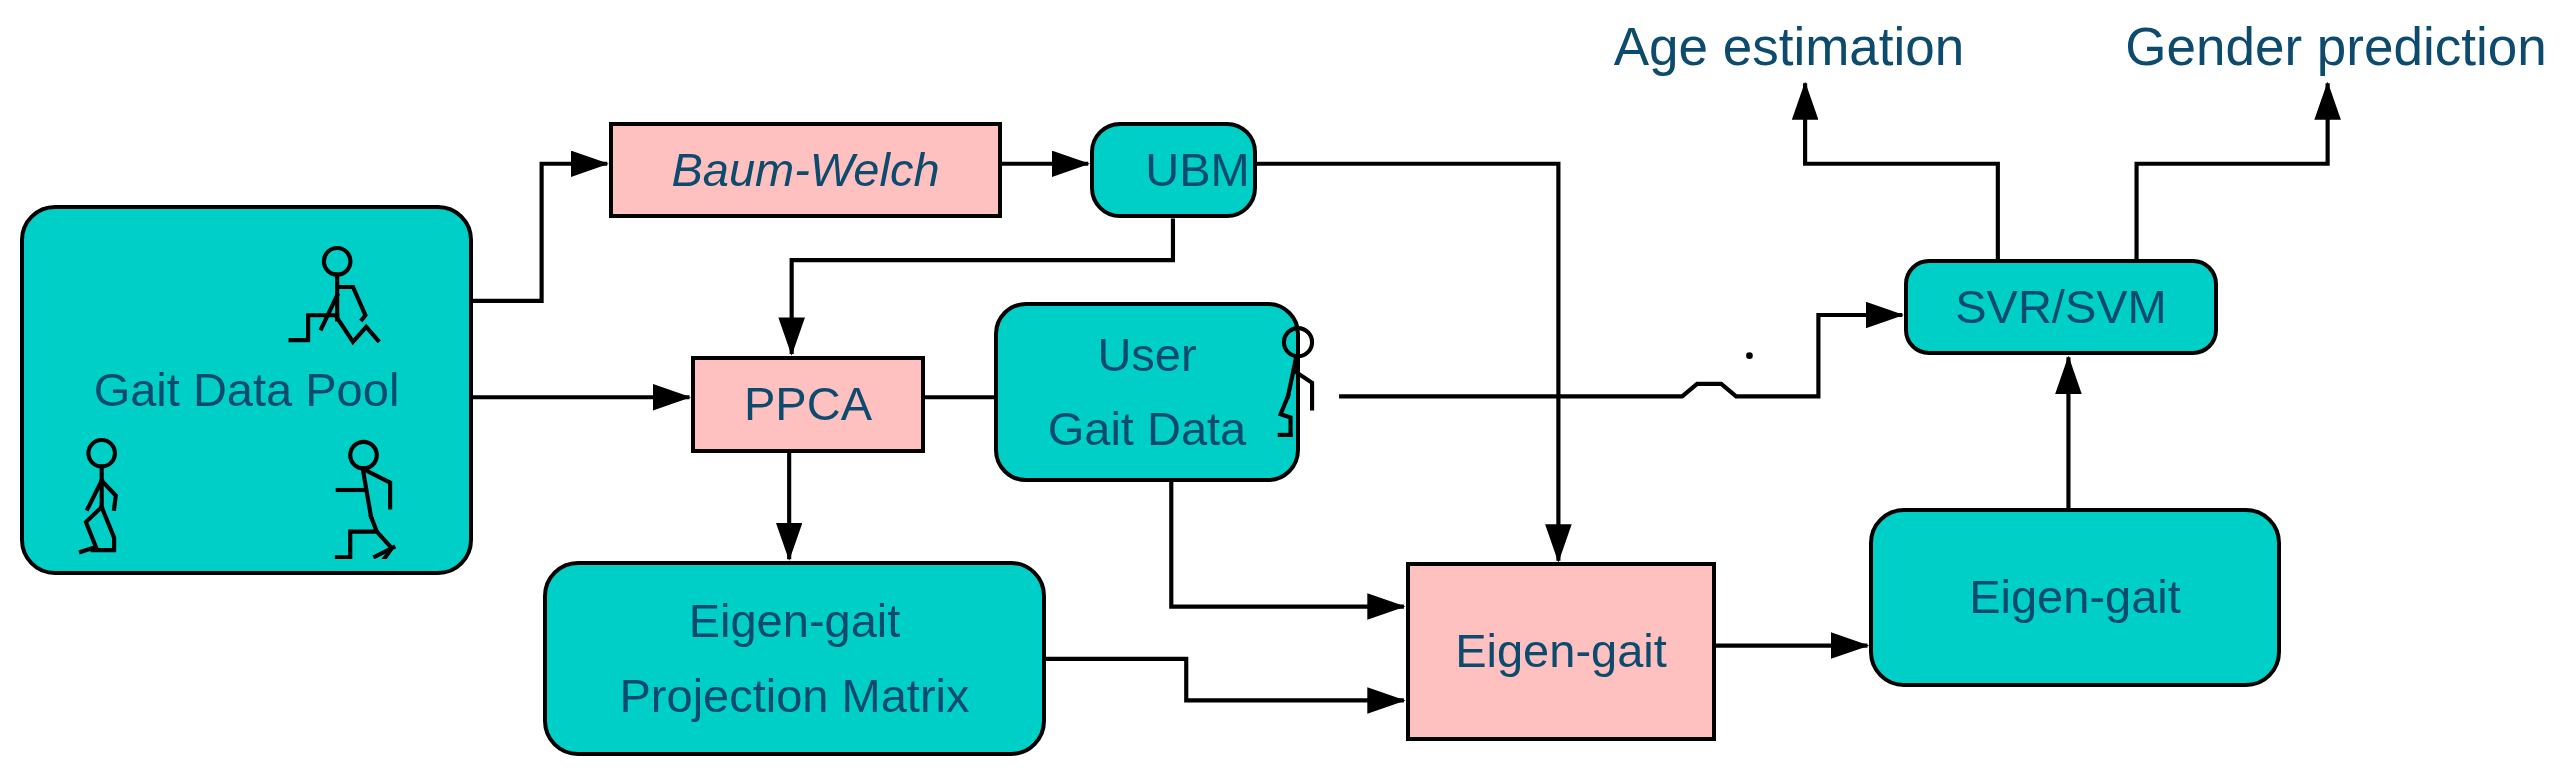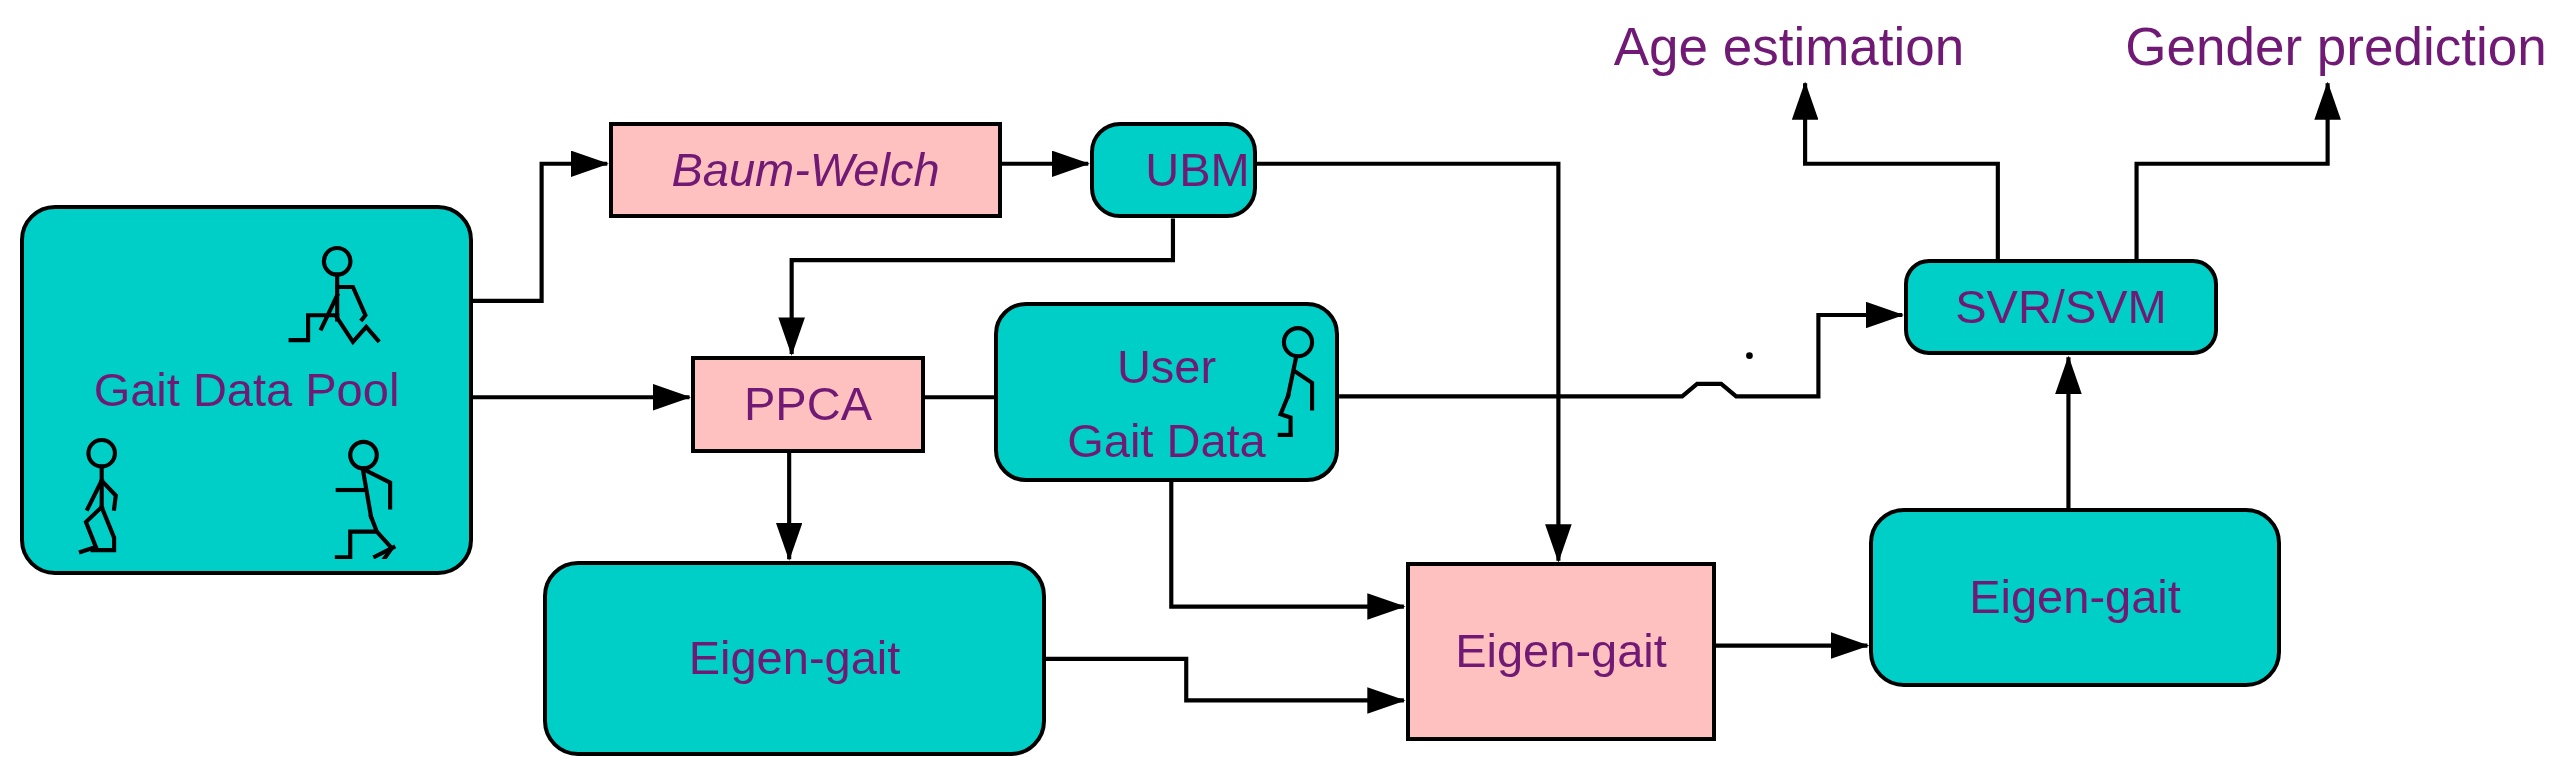--- a/index.html
+++ b/index.html
@@ -1,21 +1,21 @@
 <!DOCTYPE html>
 <html style="--cyan: #00cfc8; --pink: #ffc0c0; --line: #000000; --bg: #ffffff;font-size:13.3px"><head>
 <meta charset="utf-8">
 <style>
   :root{
     --cyan:#00cfc8; --pink:#ffc0c0; --line:#000000; --bg:#ffffff;
   }
   html,body{margin:0;padding:0;background:var(--bg);}
   #stage{
     position:relative; width:2576px; height:777px; background:var(--bg);
-    font-family:"Liberation Sans","DejaVu Sans",sans-serif; color:#701a75;
+    font-family:"Liberation Sans","DejaVu Sans",sans-serif; color:#0c4a6e;
     overflow:hidden;
   }
   #wires{position:absolute;left:0;top:0;width:2576px;height:777px;}
   #wires path{fill:none;stroke:var(--line);stroke-width:5;}
   .node{
     position:absolute; box-sizing:border-box; border:4.2px solid var(--line);
     display:flex; flex-direction:column; align-items:center; justify-content:center;
     text-align:center; font-size:47px; line-height:1.58; white-space:nowrap;
   }
   .cyan{background:var(--cyan);}
@@ -26,21 +26,21 @@
   }
   .figure{position:absolute;}
   .figure svg{display:block;}
   .fig-stroke{fill:none;stroke:#000;stroke-width:5;stroke-linecap:square;stroke-linejoin:miter;}
   .mathf{font-family:"DejaVu Serif","Liberation Serif",serif;font-style:italic;margin-left:11.6px;}
   
   #n-gdp  {left:20px;  top:205px; width:453px; height:370px; border-radius:35px;}
   #n-bw   {left:609px; top:122px; width:393px; height:96px;font-style:italic;}
   #n-ubm  {left:1090px;top:122px; width:167px; height:96px; border-radius:30px;padding-left:48px;}
   #n-ppca {left:691px; top:356px; width:234px; height:97px;}
-  #n-ugd  {left:994px;top:302px; width:345px; height:180px; border-radius:32px; justify-content:flex-end;}
+  #n-ugd  {left:994px;top:302px; width:306px; height:180px; border-radius:32px; }
   #n-epm  {left:543px; top:561px; width:503px; height:195px; border-radius:35px;}
   #n-ep   {left:1406px;top:562px; width:310px; height:179px;}
   #n-coef {left:1869px;top:508px; width:412px; height:179px; border-radius:35px;}
   #n-svr  {left:1904px;top:259px; width:314px; height:96px; border-radius:25px;}
   #lbl-age   {left:1573px; width:432px;}
   #lbl-gender{left:2120px; width:432px;}
   #fig-walk  {left:288px;  top:243px;}
   #fig-stand {left:76px;   top:434px;}
   #fig-crouch{left:331px;  top:436px;}
   #fig-user  {left:1273px; top:324px;}
@@ -92,20 +92,21 @@
     <span>PPCA</span>
   </div>
 
   <div class="node cyan" id="n-ugd">
     <span>User</span>
     <span>Gait Data</span>
   </div>
 
   <div class="node cyan" id="n-epm">
     <span>Eigen-gait</span>
+    <span>Projection Matrix</span>
   </div>
 
   <div class="node pink" id="n-ep">
     <span>Eigen-gait</span>
   </div>
 
   <div class="node cyan" id="n-coef">
     <span>Eigen-gait</span>
   </div>
 

